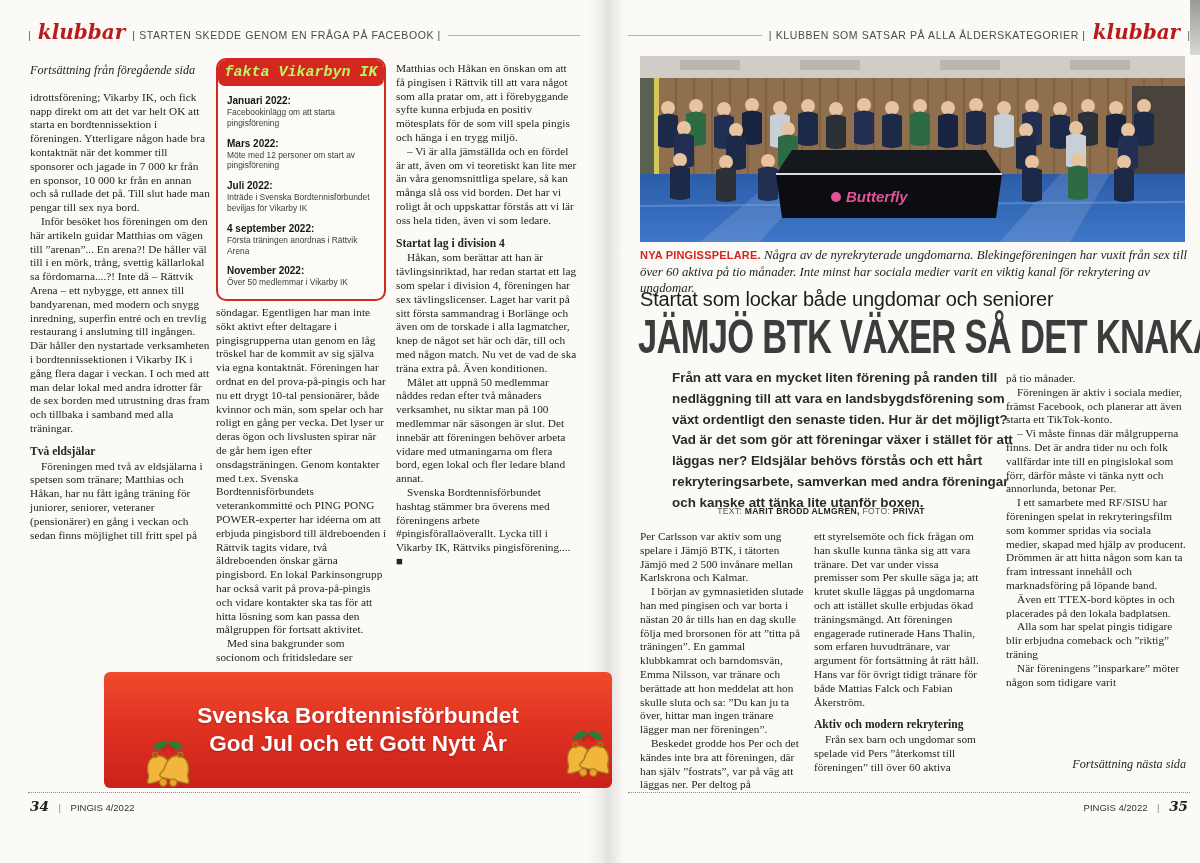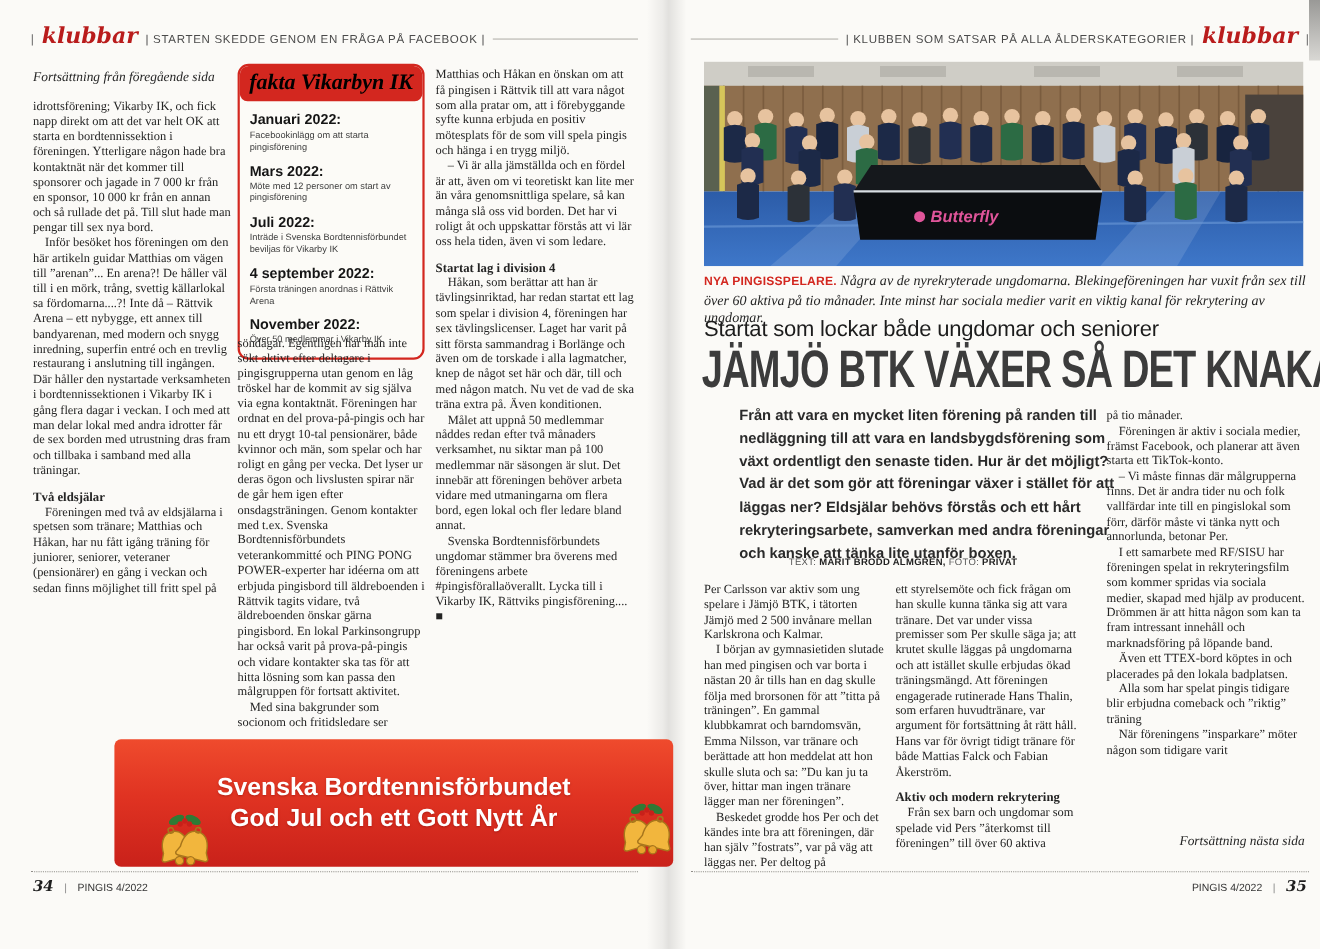--- a/index.html
+++ b/index.html
@@ -27,25 +27,25 @@
   .subhead{font-weight:bold;font-size:11.6px;margin:9px 0 1px;}
   .contnote{font-style:italic;font-size:12.2px;margin-bottom:13px;}
 
   #l-col1{left:30px;top:64px;width:180px;}
   #l-col2t{left:216px;top:306px;width:172px;}
   #l-col3{left:396px;top:62px;width:182px;}
 
   
   #fakta{left:216px;top:58px;width:170px;border:2px solid #d3271f;border-radius:10px;
          background:#fcfbf7;padding:6px 9px 2px;box-sizing:border-box;}
-  .fakta-title{background:#d3271f;color:#000000;margin:-6px -9px 9px;border-radius:8px 8px 7px 7px;
-    padding:4px 0 5px;text-align:center;font-family:Liberation Serif, serif;font-style:italic;
-    font-weight:bold;font-size:20px;}
+  .fakta-title{background:#d3271f;color:#bef264;margin:-6px -9px 9px;border-radius:8px 8px 7px 7px;
+    padding:4px 0 5px;text-align:center;font-family:Liberation Mono, monospace;font-style:italic;
+    font-weight:bold;font-size:15px;}
   .fakta-entry{margin-bottom:9px;font-family:"Liberation Sans",sans-serif;}
-  .fakta-label{font-weight:bold;font-size:13px;color:#151515;margin-bottom:1px;}
+  .fakta-label{font-weight:bold;font-size:10px;color:#151515;margin-bottom:1px;}
   .fakta-text{font-size:8.4px;line-height:10.8px;color:#3c3c3c;}
 
   
   #xmas{left:104px;top:672px;width:508px;height:116px;border-radius:6px;
     background:linear-gradient(180deg,#ef4b2d 0%,#e03322 45%,#c9211a 100%);
     display:flex;align-items:center;justify-content:center;text-align:center;}
   .xmas-text{font-family:"Liberation Sans",sans-serif;font-weight:bold;color:#fff;
     font-size:22.5px;line-height:28.5px;text-shadow:0 1px 2px rgba(110,0,0,.4);}
   .bell-cluster{position:absolute;width:60px;height:60px;}
   #bell-left{left:34px;bottom:-8px;}
@@ -130,21 +130,21 @@
     <p>söndagar. Egentligen har man inte sökt aktivt efter deltagare i pingisgrupperna utan genom en låg tröskel har de kommit av sig själva via egna kontaktnät. Föreningen har ordnat en del prova-på-pingis och har nu ett drygt 10-tal pensionärer, både kvinnor och män, som spelar och har roligt en gång per vecka. Det lyser ur deras ögon och livslusten spirar när de går hem igen efter onsdagsträningen. Genom kontakter med t.ex. Svenska Bordtennisförbundets veterankommitté och PING PONG POWER-experter har idéerna om att erbjuda pingisbord till äldreboenden i Rättvik tagits vidare, två äldreboenden önskar gärna pingisbord. En lokal Parkinsongrupp har också varit på prova-på-pingis och vidare kontakter ska tas för att hitta lösning som kan passa den målgruppen för fortsatt aktivitet.</p>
     <p class="ind">Med sina bakgrunder som socionom och fritidsledare ser</p>
   </div>
 
   <div id="l-col3" class="abs bodytext">
     <p>Matthias och Håkan en önskan om att få pingisen i Rättvik till att vara något som alla pratar om, att i förebyggande syfte kunna erbjuda en positiv mötesplats för de som vill spela pingis och hänga i en trygg miljö.</p>
     <p class="ind">– Vi är alla jämställda och en fördel är att, även om vi teoretiskt kan lite mer än våra genomsnittliga spelare, så kan många slå oss vid borden. Det har vi roligt åt och uppskattar förstås att vi lär oss hela tiden, även vi som ledare.</p>
     <div class="subhead">Startat lag i division 4</div>
     <p class="ind">Håkan, som berättar att han är tävlingsinriktad, har redan startat ett lag som spelar i division 4, föreningen har sex tävlingslicenser. Laget har varit på sitt första sammandrag i Borlänge och även om de torskade i alla lagmatcher, knep de något set här och där, till och med någon match. Nu vet de vad de ska träna extra på. Även konditionen.</p>
     <p class="ind">Målet att uppnå 50 medlemmar nåddes redan efter två månaders verksamhet, nu siktar man på 100 medlemmar när säsongen är slut. Det innebär att föreningen behöver arbeta vidare med utmaningarna om flera bord, egen lokal och fler ledare bland annat.</p>
-    <p class="ind">Svenska Bordtennisförbundets ungdomar stämmer bra överens med föreningens arbete #pingisförallaöverallt. Lycka till i Vikarby IK, Rättviks pingisförening.... ■</p>
+    <p class="ind">Svenska Bordtennisförbundet hashtag stämmer bra överens med föreningens arbete #pingisförallaöverallt. Lycka till i Vikarby IK, Rättviks pingisförening.... ■</p>
   </div>
 
   <svg width="0" height="0" style="position:absolute" aria-hidden="true">
     <defs>
       <g id="bellsym">
         <path d="M0,-15 C10,-15 13,-5 13,3 L16,9 Q16,11.5 13,11.5 L-13,11.5 Q-16,11.5 -16,9 L-13,3 C-13,-5 -10,-15 0,-15 Z" fill="#f2b63d" stroke="#a8761c" stroke-width="1.4"></path>
         <circle cx="0" cy="14" r="4" fill="#e8a42c" stroke="#a8761c" stroke-width="1.2"></circle>
         <circle cx="0" cy="-16.5" r="2.6" fill="none" stroke="#a8761c" stroke-width="1.6"></circle>
       </g>
       <g id="bellcluster">

